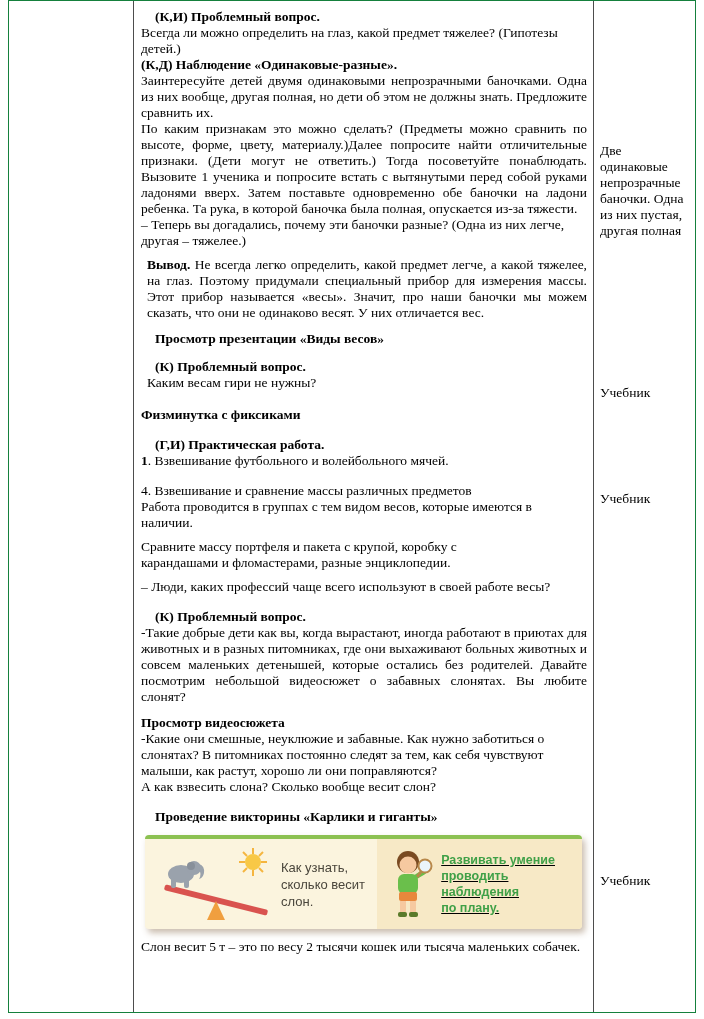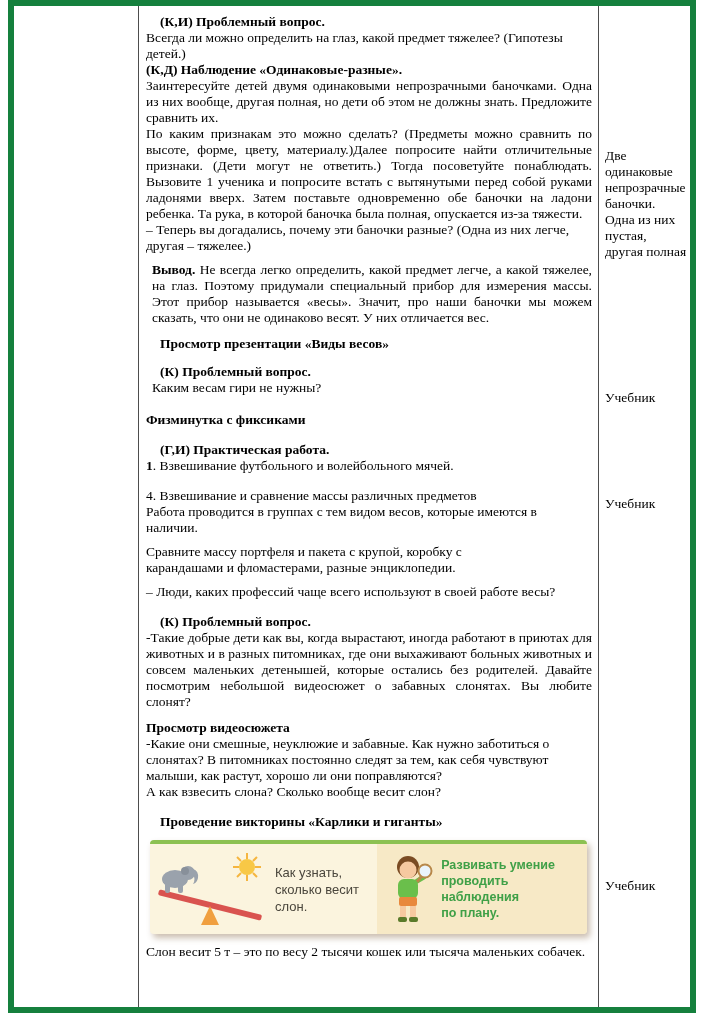--- a/index.html
+++ b/index.html
@@ -2,44 +2,44 @@
 <html><head>
 <meta charset="utf-8">
 <style>
   * { margin:0; padding:0; box-sizing:border-box; }
   html,body { background:#ffffff; }
   .page {
     position:relative; width:704px; height:1019px; background:#fff;
     font-family:"Liberation Serif", serif; font-size:13.5px; line-height:16px;
     color:#000; overflow:hidden;
   }
-  .doc-table { position:absolute; left:8px; top:0; width:688px; height:1013px; border:6px solid #15803d; }
+  .doc-table { position:absolute; left:8px; top:0; width:688px; height:1013px; border:1px solid #15803d; }
   .cell-left  { position:absolute; left:0; top:0; width:125px; height:100%; border-right:1px solid #4d4d4d; }
   .cell-main  { position:absolute; left:125px; top:0; width:460px; height:100%; border-right:1px solid #4d4d4d; padding:8px 6px 0 7px; }
   .cell-right { position:absolute; left:585px; top:0; right:0; height:100%; }
   .note { position:absolute; left:6px; right:3px; }
   .n1{top:90px} .n2{top:142px} .n3{top:384px} .n4{top:490px} .n5{top:677px} .n6{top:872px}
   p { margin:0; }
   .indent { text-indent:14px; }
   .pad6 { padding-left:6px; }
   .just { text-align:justify; }
   .pre { white-space:pre-line; }
   .mt8{margin-top:8px} .mt10{margin-top:10px} .mt12{margin-top:12px} .mt14{margin-top:14px} .mt28{margin-top:16px}
   b { font-weight:bold; }
 
   .illus {
     margin:10px 0 0 4px; width:437px; height:94px;
     background:#fbf4de; border-top:4px solid #8cc152; border-radius:4px;
     box-shadow:3px 4px 6px rgba(140,110,80,.45);
     display:flex; align-items:center;
     font-family:"Liberation Sans", sans-serif; overflow:hidden;
   }
-  .illus-left { display:flex; align-items:center; gap:6px; padding-left:1px; }
+  .illus-left { display:flex; align-items:center; gap:6px; padding-left:12px; }
   .caption-left { font-size:13px; line-height:17px; color:#4a463c; white-space:pre-line; }
-  .illus-right { margin-left:auto; height:100%; background:#f7e9c6; display:flex; align-items:center; gap:8px; padding:0 12px 0 10px; }
+  .illus-right { margin-left:auto; height:100%; background:#f7e9c6; display:flex; align-items:center; gap:8px; padding:0 12px 0 10px;text-decoration:underline; }
   .caption-right { font-size:12.5px; line-height:16px; color:#3fa047; font-weight:bold; white-space:pre-line; }
   .icon-wrap { display:inline-flex; }
 </style>
 </head>
 <body>
 
 <div class="page">
   <div class="doc-table">
 
     <div class="cell-left"></div>

